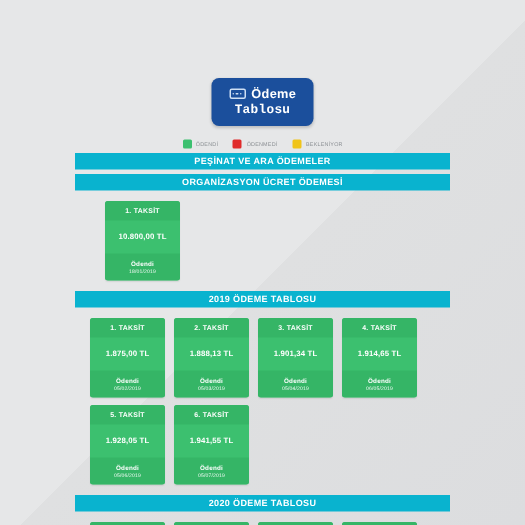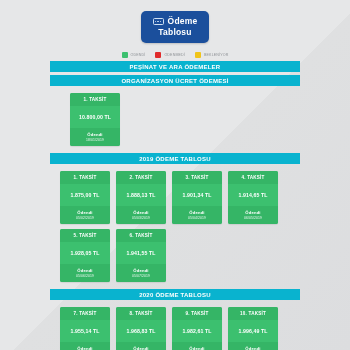--- a/index.html
+++ b/index.html
@@ -21,35 +21,36 @@
   .page {
     position: absolute;
     left: 50px; top: 0;
     width: 250px; height: 350px;
     background: transparent;
   }
   
   .badge-wrap {
     display: flex; justify-content: center;
     padding-top: 11px;
+    margin-top: 41px;
   }
   .badge {
     background: #1b4f9c;
     border-radius: 5px;
     padding: 5px 12px 6px 12px;
     text-align: center;
     color: #ffffff;
     line-height: 1.25;
     box-shadow: 0 1px 2px rgba(0,0,0,.18);
   }
   .badge-line1 {
     display: flex; align-items: center; justify-content: center; gap: 4px;
     font-size: 8.5px; font-weight: bold; letter-spacing: .2px;
   }
-  .badge-line2 { font-size: 8.5px; font-weight: bold; letter-spacing: .2px; }
+  .badge-line2 { font-size: 8.5px; font-weight: bold; letter-spacing: .2px; font-family: Liberation Mono, monospace; }
   .card-icon {
     width: 11px; height: 7.5px;
     border: 1px solid #cfe0f4;
     border-radius: 1.5px;
     display: inline-flex; align-items: center; justify-content: center;
     gap: 1px;
     background: #1b4f9c;
   }
   .card-icon i {
     width: 1.6px; height: 1.6px; background: #cfe0f4; border-radius: 50%;

